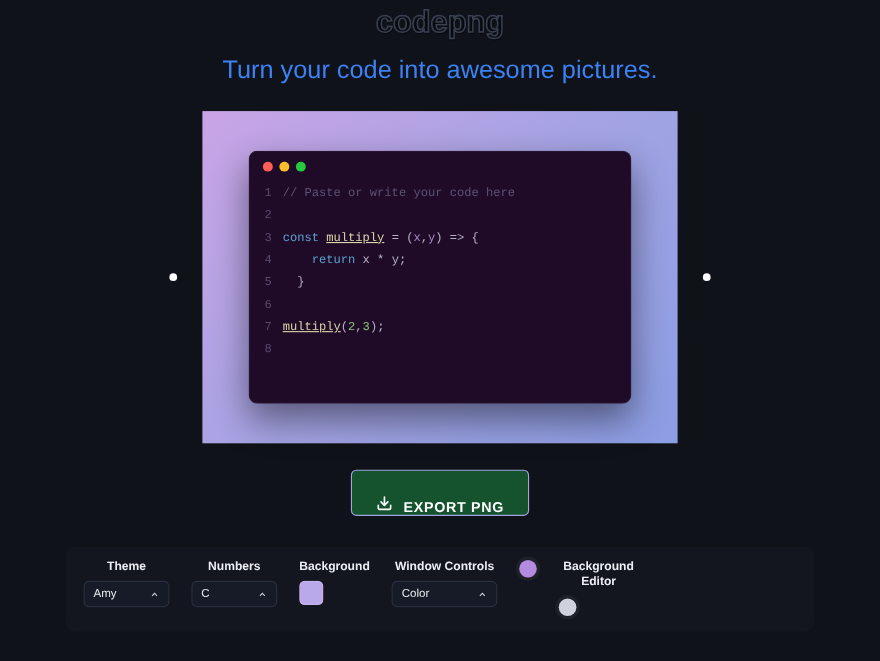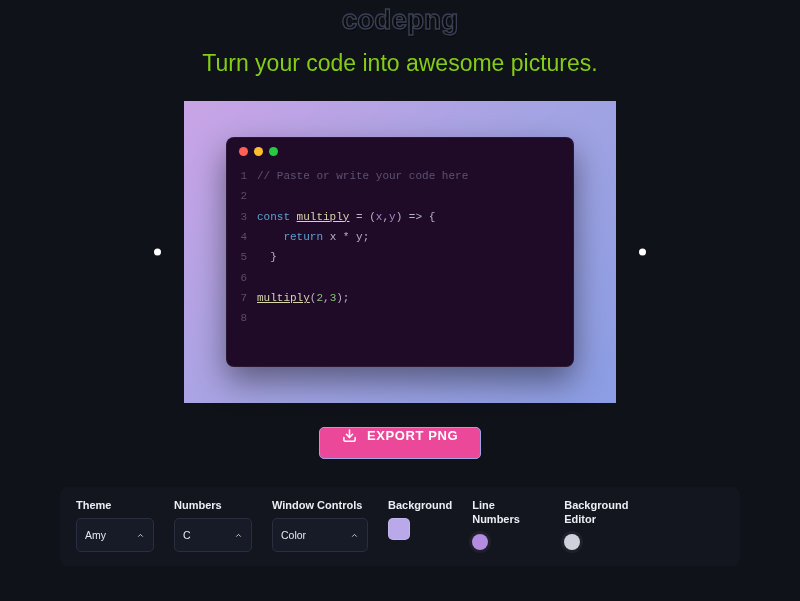--- a/index.html
+++ b/index.html
@@ -18,21 +18,21 @@
     font-weight: 800;
     letter-spacing: 0px;
     color: transparent;
     -webkit-text-stroke: 1.4px #3a4054;
     text-shadow: 1px 2px 0 rgba(0,0,0,.4);
   }
   .tagline {
     margin-top: 14px;
     font-size: 23px;
     font-weight: 400;
-    color: #84cc16;
+    color: #3b82f6;
     text-align: center;
   }
   .canvas-area {
     position: relative;
     margin-top: 24px;
     width: 432px;
     height: 302px;
     display: flex;
     align-items: center;
     justify-content: center;
@@ -93,50 +93,51 @@
   .tok-comment { color: #5c5274; }
   .tok-keyword { color: #5aa0cf; }
   .tok-func    { color: #d9d6aa; text-decoration: underline; }
   .tok-punc    { color: #b6b2c7; }
   .tok-param   { color: #a08cc0; }
   .tok-num     { color: #8fc27a; }
   .tok-plain   { color: #b6b2c7; }
 
   .export-btn {
     margin-top: 24px;
-    height: 32px;
+    height: 42px;
     padding: 0 22px;
-    background: #ec4899;
+    background: #14532d;
     border: 1px solid #a1a3e3;
     border-radius: 5px;
     color: #fff;
     font-size: 13px;
     font-weight: 700;
     letter-spacing: .6px;
     display: inline-flex;
-    align-items: flex-start;
+    align-items: flex-end;
     gap: 10px;
     cursor: pointer;
   }
   .export-btn svg { width: 15px; height: 15px; }
 
   .controls-bar {
     margin-top: 28px;
     width: 680px;
     background: #13161f;
     border-radius: 8px;
     padding: 12px 16px 14px;
     display: flex;
     gap: 20px;
     font-size: 11px;
+    text-align: center;
   }
   .ctrl { display: flex; flex-direction: column; gap: 7px; }
   .ctrl-label { font-weight: 700; color: #eceef4; font-size: 11px; }
   .select {
-    height: 34px;
+    height: 24px;
     min-width: 78px;
     padding: 0 8px;
     border: 1px solid #2a2f40;
     background: #171b27;
     border-radius: 5px;
     color: #e6e8ee;
     font-size: 10.5px;
     display: flex;
     align-items: center;
     justify-content: space-between;
@@ -217,36 +218,35 @@
     <span class="ctrl-label">Numbers</span>
     <div class="select">
       <span>C</span>
       <svg class="chev" viewBox="0 0 24 24" fill="none" stroke="#cfd2dc" stroke-width="2.5">
           <polyline points="6 15 12 9 18 15"></polyline>
         </svg>
     </div>
   </div>
 
   <div class="ctrl">
+    <span class="ctrl-label">Background</span>
+    <div class="swatch" style="background:#b9a8ea"></div>
+  </div>
+
+  <div class="ctrl">
     <span class="ctrl-label">Window Controls</span>
     <div class="select" style="min-width:96px">
       <span>Color</span>
       <svg class="chev" viewBox="0 0 24 24" fill="none" stroke="#cfd2dc" stroke-width="2.5">
           <polyline points="6 15 12 9 18 15"></polyline>
         </svg>
     </div>
   </div>
 
   <div class="ctrl">
-    <span class="ctrl-label">Background</span>
-    <div class="swatch" style="background:#b9a8ea"></div>
-  </div>
-
-  <div class="ctrl">
-    <span class="ctrl-label two-line">Line Numbers</span>
     <div class="toggle" style="background:#b38be0"></div>
   </div>
 
   <div class="ctrl">
     <span class="ctrl-label two-line">Background Editor</span>
     <div class="toggle" style="background:#cfd2dc"></div>
   </div>
 
 </div>
 

